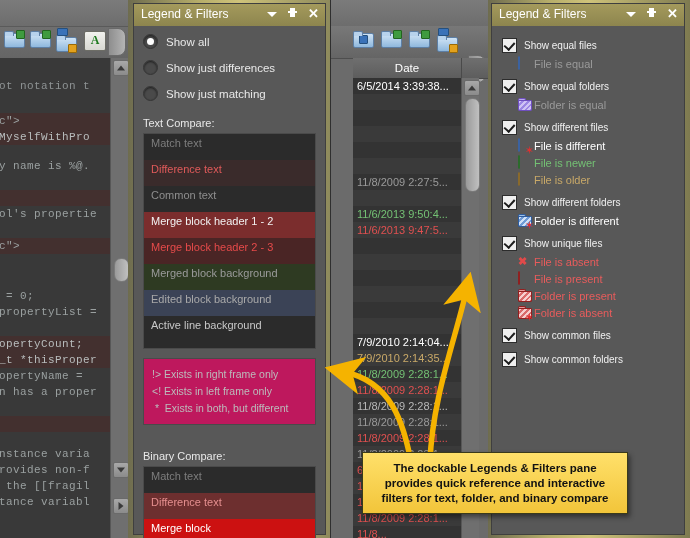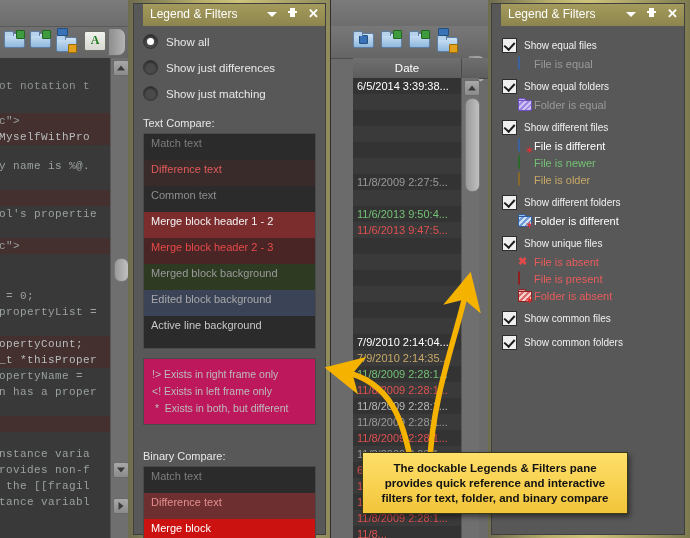--- a/index.html
+++ b/index.html
@@ -50,21 +50,21 @@
   .sb-thumb{position:absolute;left:3px;width:13px;height:20px;border-radius:7px;
     background:linear-gradient(90deg,#9a9a9a,#c0c0c0);border:1px solid #7b7b7b;}
 
   
   #legend1{position:absolute;left:128px;top:0;width:202px;height:538px;
     background:linear-gradient(90deg,#6e6c4f 0%,#b6ad6a 35%,#cfc37a 55%,#8e8a5c 100%);
     padding:0;box-sizing:border-box;}
   #legend1 .inner{position:absolute;left:5px;top:3px;right:4px;bottom:3px;
     background:#585858;border:1px solid #3f3f3f;}
   .lp-title{position:relative;height:22px;
-    background:linear-gradient(#a49a5c,#8d854e);border-bottom:1px solid #6d6737;margin-left:9px;}
+    background:linear-gradient(#a49a5c,#8d854e);border-bottom:1px solid #6d6737;}
   .lp-title .t{position:absolute;left:7px;top:3px;font-size:12px;color:#fff;}
   .lp-ctrls{position:absolute;right:4px;top:2px;display:flex;gap:7px;align-items:center;}
   .ctl{width:14px;height:16px;position:relative;cursor:pointer;}
   .ctl .caret{position:absolute;left:2px;top:6px;width:0;height:0;
     border-left:5px solid transparent;border-right:5px solid transparent;border-top:5px solid #fff;}
   .ctl .pin{position:absolute;left:4px;top:2px;width:5px;height:9px;background:#fff;}
   .ctl .pin:after{content:"";position:absolute;left:-2px;top:3px;width:9px;height:2px;background:#fff;}
   .ctl .xx{position:absolute;left:1px;top:2px;font-size:13px;color:#fff;line-height:12px;font-weight:bold;}
   .lp-body{position:absolute;left:0;right:0;top:22px;bottom:0;background:#585858;padding:8px 9px;box-sizing:border-box;}
 
@@ -395,20 +395,24 @@
           </div>
           <div class="leg-row">
             <span class="glyph"><span class="xmark">✖</span></span>
             <span style="color: rgb(232, 92, 92);">File is absent</span>
           </div>
           <div class="leg-row">
             <span class="glyph"><span class="g-file red"></span></span>
             <span style="color: rgb(232, 92, 92);">File is present</span>
           </div>
           <div class="leg-row">
+            <span class="glyph"><span class="g-folder red"><u></u><i></i></span></span>
+            <span style="color: rgb(232, 92, 92);">Folder is present</span>
+          </div>
+          <div class="leg-row">
             <span class="glyph"><span class="g-folder red"><u></u><i></i></span><span class="star">✶</span></span>
             <span style="color: rgb(232, 92, 92);">Folder is absent</span>
           </div>
           <div class="chk-row">
             <span class="chk on"></span>
             <span>Show common files</span>
           </div>
           <div class="chk-row">
             <span class="chk on"></span>
             <span>Show common folders</span>

